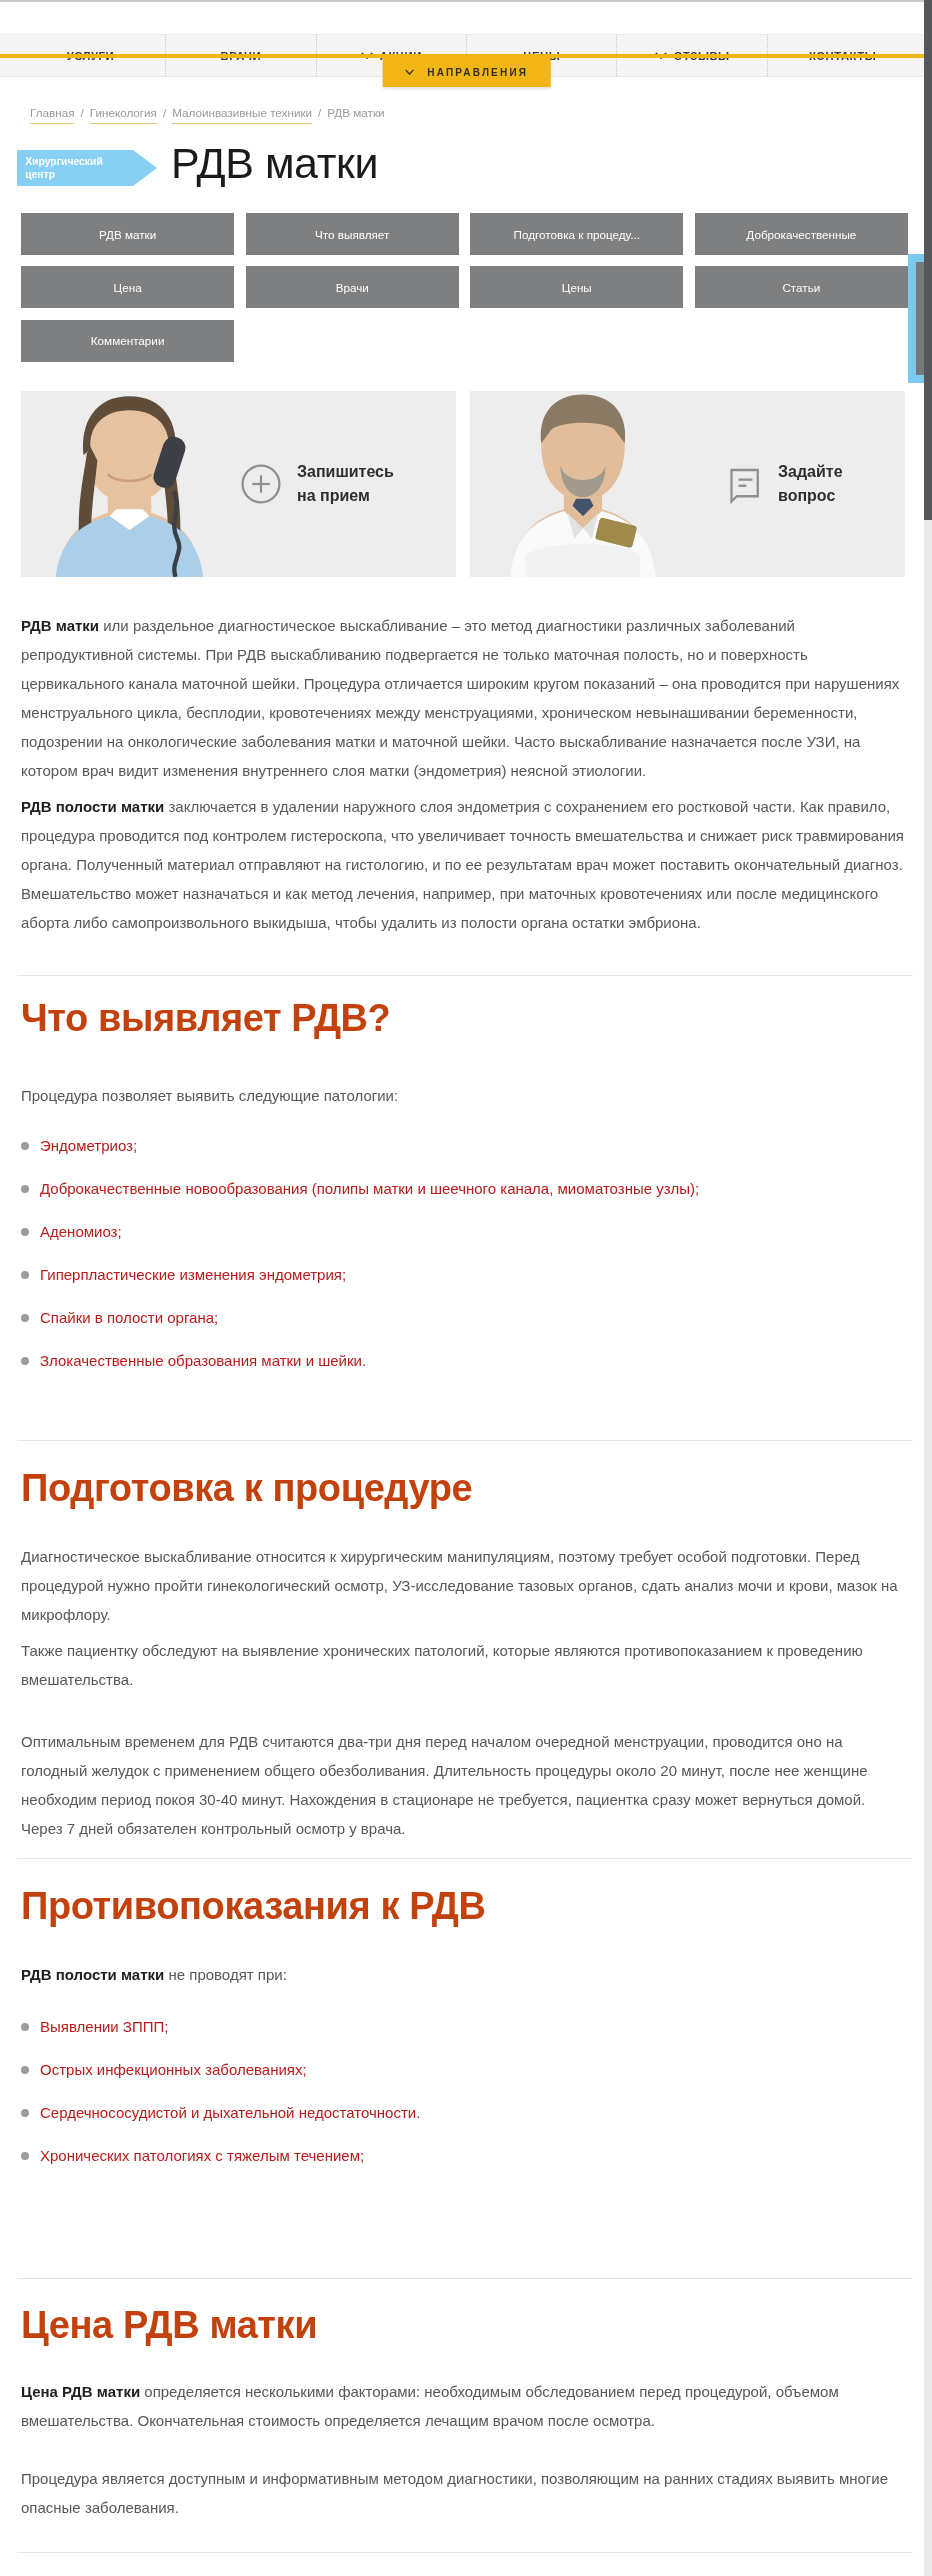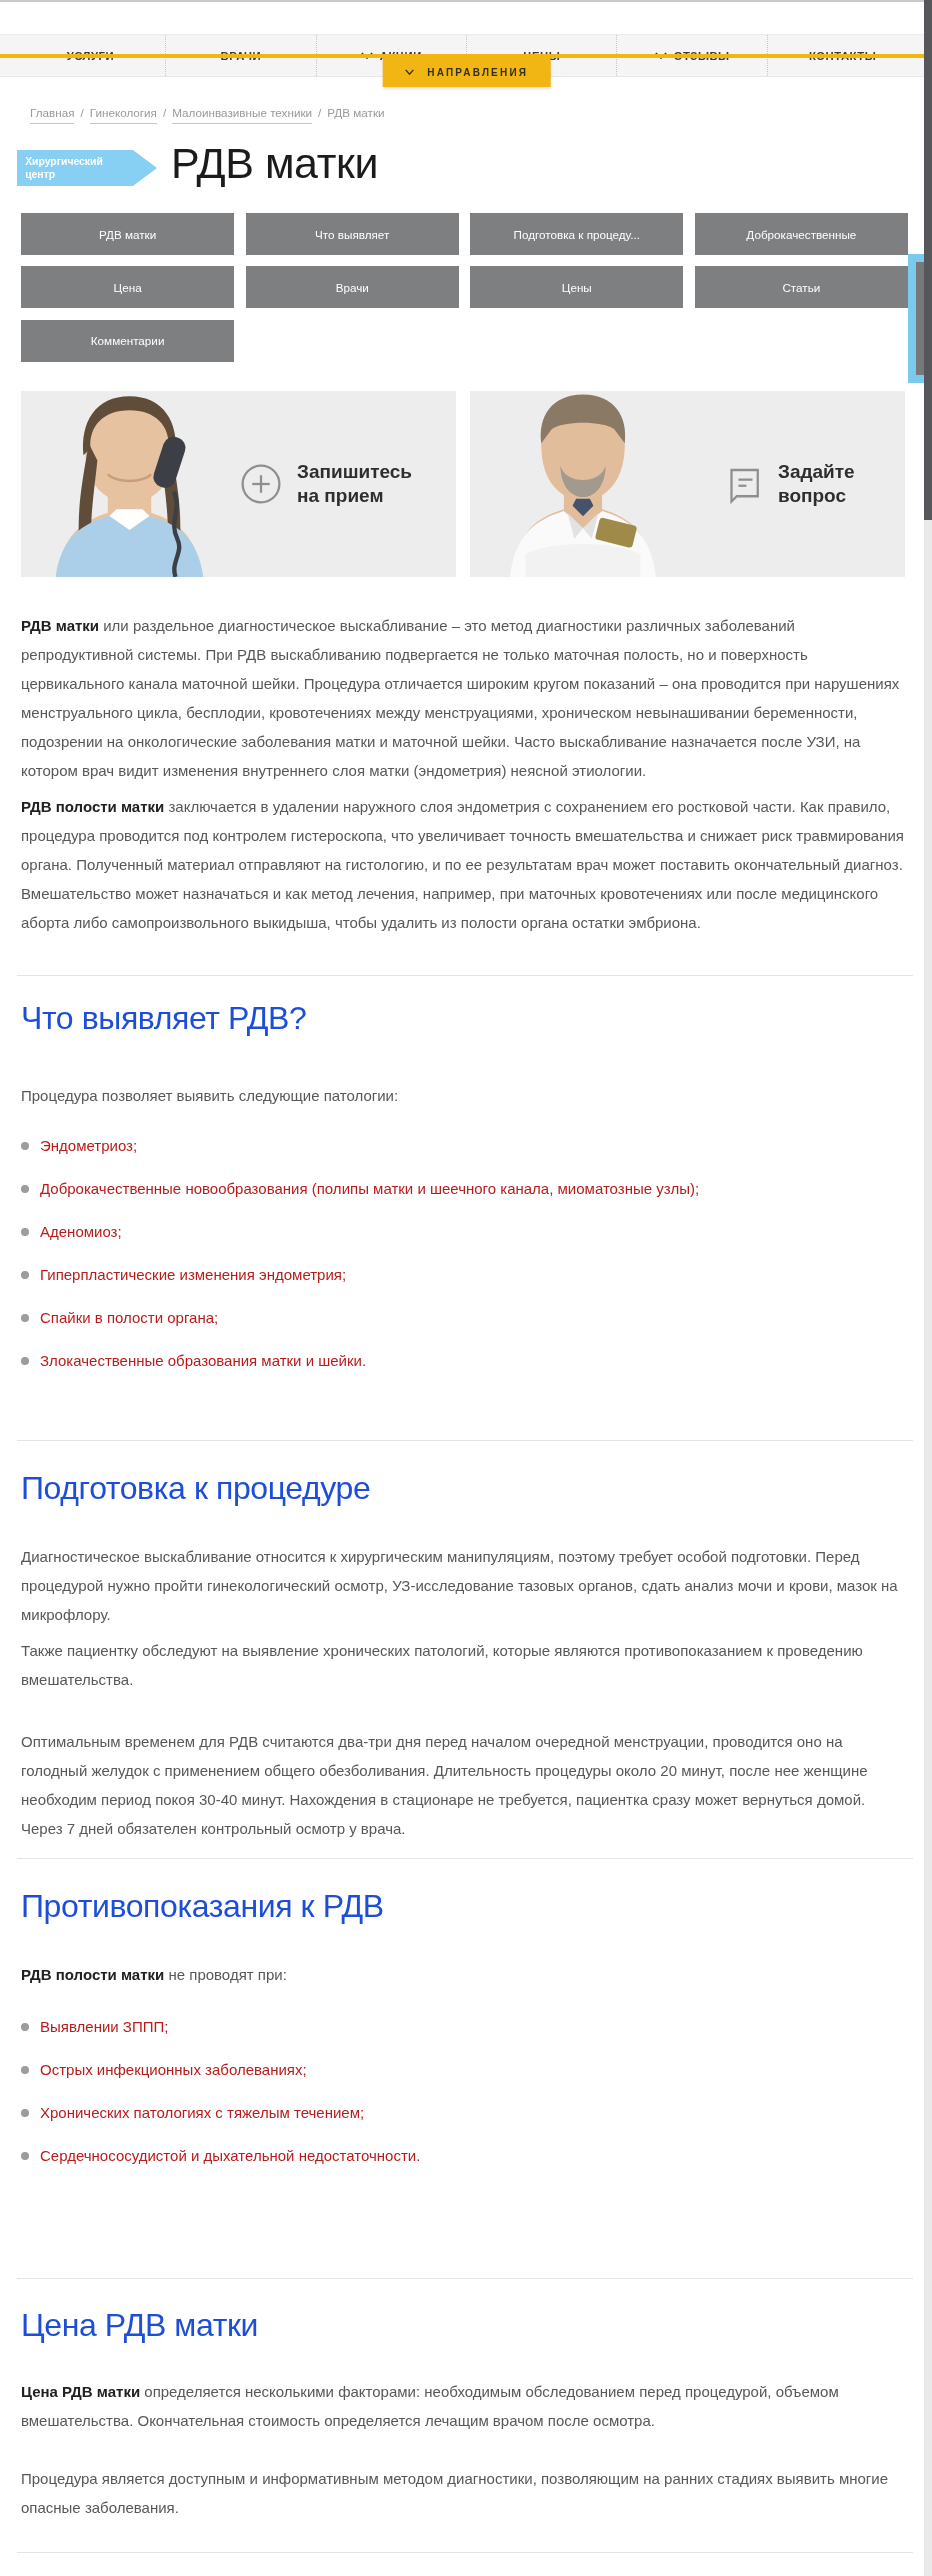--- a/index.html
+++ b/index.html
@@ -59,27 +59,27 @@
 
   
   .card { top:391px; width:435px; height:186px; background:#ededed; cursor:pointer; overflow:hidden; }
   .card-appointment { left:21px; }
   .card-question { left:470px; }
   .card-photo { position:absolute; left:0; bottom:0; }
   .card-cta { position:absolute; top:50%; transform:translateY(-50%); display:flex;
               align-items:center; gap:15px; }
   .card-appointment .card-cta { left:219px; }
   .card-question .card-cta { left:251px; }
-  .cta-text { font-size:19px; font-weight:bold; color:#2e2e2e; line-height:24px; }
+  .cta-text { font-size:16px; font-weight:bold; color:#2e2e2e; line-height:24px; }
 
   
   .para { left:21px; width:887px; font-size:15px; line-height:29px; color:#58585a; }
   .lead { font-weight:bold; color:#212121; }
   .divider { left:17.4px; width:896px; height:0.9px; background:#e4e4e4; }
-  .h2 { left:21px; font-size:32px; line-height:37px; font-weight:normal; color:#1d4ed8;
+  .h2 { left:21px; font-size:38px; line-height:37px; font-weight:bold; color:#c2410c;
         letter-spacing:-0.4px; }
 
   .bullet-list { left:21px; width:887px; list-style:none; }
   .bullet-list li { position:relative; padding-left:19px; font-size:15px; line-height:19px;
                     color:#b91c1c; margin-bottom:24px; }
   .dot { position:absolute; left:0; top:6px; width:7.8px; height:7.8px; border-radius:50%;
          background:#9c9c9c; }
 
   .icon-stroke { stroke:#8f8f8f; fill:none; stroke-width:2.6; }
 </style>
@@ -229,22 +229,22 @@
   <p class="abs para" style="top:1542px">Диагностическое выскабливание относится к хирургическим манипуляциям, поэтому требует особой подготовки. Перед процедурой нужно пройти гинекологический осмотр, УЗ-исследование тазовых органов, сдать анализ мочи и крови, мазок на микрофлору.</p>
   <p class="abs para" style="top:1636px">Также пациентку обследуют на выявление хронических патологий, которые являются противопоказанием к проведению вмешательства.</p>
   <p class="abs para" style="top:1727px">Оптимальным временем для РДВ считаются два-три дня перед началом очередной менструации, проводится оно на голодный желудок с применением общего обезболивания. Длительность процедуры около 20 минут, после нее женщине необходим период покоя 30-40 минут. Нахождения в стационаре не требуется, пациентка сразу может вернуться домой. Через 7 дней обязателен контрольный осмотр у врача.</p>
 
   <div class="abs divider" style="top:1858px"></div>
   <h2 class="abs h2" style="top:1888px">Противопоказания к РДВ</h2>
   <p class="abs para" style="top:1960px"><span class="lead">РДВ полости матки</span><span> не проводят при:</span></p>
   <ul class="abs bullet-list" style="top:2017px">
     <li><span class="dot"></span><span>Выявлении ЗППП;</span></li>
     <li><span class="dot"></span><span>Острых инфекционных заболеваниях;</span></li>
+    <li><span class="dot"></span><span>Сердечнососудистой и дыхательной недостаточности.</span></li>
     <li><span class="dot"></span><span>Хронических патологиях с тяжелым течением;</span></li>
-    <li><span class="dot"></span><span>Сердечнососудистой и дыхательной недостаточности.</span></li>
   </ul>
 
   <div class="abs divider" style="top:2278px"></div>
   <h2 class="abs h2" style="top:2307px">Цена РДВ матки</h2>
   <p class="abs para" style="top:2377px"><span class="lead">Цена РДВ матки</span><span> определяется несколькими факторами: необходимым обследованием перед процедурой, объемом вмешательства. Окончательная стоимость определяется лечащим врачом после осмотра.</span></p>
   <p class="abs para" style="top:2464px">Процедура является доступным и информативным методом диагностики, позволяющим на ранних стадиях выявить многие опасные заболевания.</p>
 
   <div class="abs divider" style="top:2552px"></div>
 
 </div>

